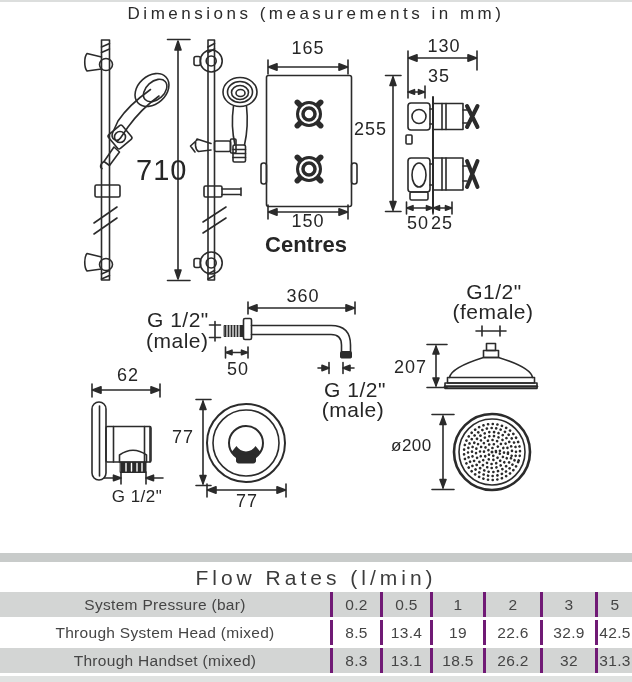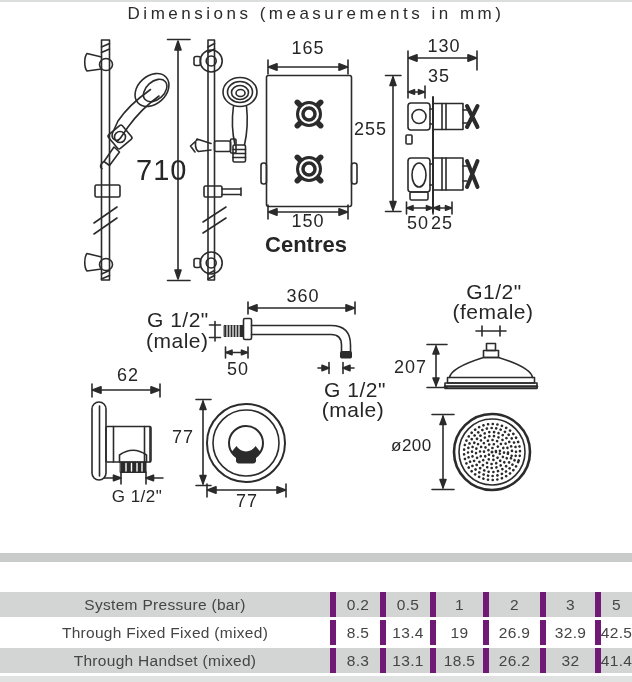--- a/index.html
+++ b/index.html
@@ -18,21 +18,21 @@
   .sep-bar{position:absolute;left:0;top:553px;width:632px;height:9px;background:#c8cbca;}
   .flow-title{position:absolute;left:0;top:562px;width:632px;height:30px;line-height:31px;
     text-align:center;font-size:21px;letter-spacing:4px;color:#3c3c3c;}
   .ftable{position:absolute;left:0;top:592px;width:632px;}
   .frow{display:flex;height:25px;margin-bottom:3px;align-items:stretch;}
   .frow.gray .cell{background:#d3d5d4;}
   .frow.white .cell{background:#fff;}
   .cell{box-sizing:border-box;display:flex;align-items:center;justify-content:center;
     font-size:15.5px;color:#454545;letter-spacing:.3px;text-align:right;}
   .cell.labelc{width:330px;}
-  .cell.v{border-left:6px solid #701a75;}
+  .cell.v{border-left:3px solid #701a75;}
   .v0{width:50px;} .v1{width:50px;} .v2{width:53px;} .v3{width:57px;} .v4{width:55px;} .v5{width:37px;}
   .bottom-strip{position:absolute;left:0;top:676px;width:632px;height:6px;background:#e0e2e1;}
 </style>
 </head>
 <body>
 
 <div class="stage">
   <div class="topline"></div>
   <div class="page-title">Dimensions (measurements in mm)</div>
 
@@ -279,43 +279,44 @@
   <span class="lbl num" style="left:394px;top:358px;">207</span>
   <span class="lbl gl ctr" style="left:494px;top:281px;">G1/2"</span>
   <span class="lbl gl ctr" style="left:493px;top:301px;">(female)</span>
   <span class="lbl num-sm" style="left:391px;top:437px;">ø200</span>
   <span class="lbl num ctr" style="left:128px;top:366px;">62</span>
   <span class="lbl num-sm ctr" style="left:137px;top:488px;">G 1/2"</span>
   <span class="lbl num" style="left:172px;top:428px;">77</span>
   <span class="lbl num ctr" style="left:247px;top:492px;">77</span>
 
   <div class="sep-bar"></div>
+  <div class="flow-title">Flow Rates (l/min)</div>
   <div class="ftable">
     <div class="frow gray">
       <div class="cell labelc">System Pressure (bar)</div>
       <div class="cell v v0">0.2</div>
       <div class="cell v v1">0.5</div>
       <div class="cell v v2">1</div>
       <div class="cell v v3">2</div>
       <div class="cell v v4">3</div>
       <div class="cell v v5">5</div>
     </div>
     <div class="frow white">
-      <div class="cell labelc">Through Fixed Fixed (mixed)</div>
+      <div class="cell labelc">Through System Head (mixed)</div>
       <div class="cell v v0">8.5</div>
       <div class="cell v v1">13.4</div>
       <div class="cell v v2">19</div>
-      <div class="cell v v3">26.9</div>
+      <div class="cell v v3">22.6</div>
       <div class="cell v v4">32.9</div>
       <div class="cell v v5">42.5</div>
     </div>
     <div class="frow gray">
       <div class="cell labelc">Through Handset (mixed)</div>
       <div class="cell v v0">8.3</div>
       <div class="cell v v1">13.1</div>
       <div class="cell v v2">18.5</div>
       <div class="cell v v3">26.2</div>
       <div class="cell v v4">32</div>
-      <div class="cell v v5">41.4</div>
+      <div class="cell v v5">31.3</div>
     </div>
   </div>
   <div class="bottom-strip"></div>
 </div>
 
 </body></html>

